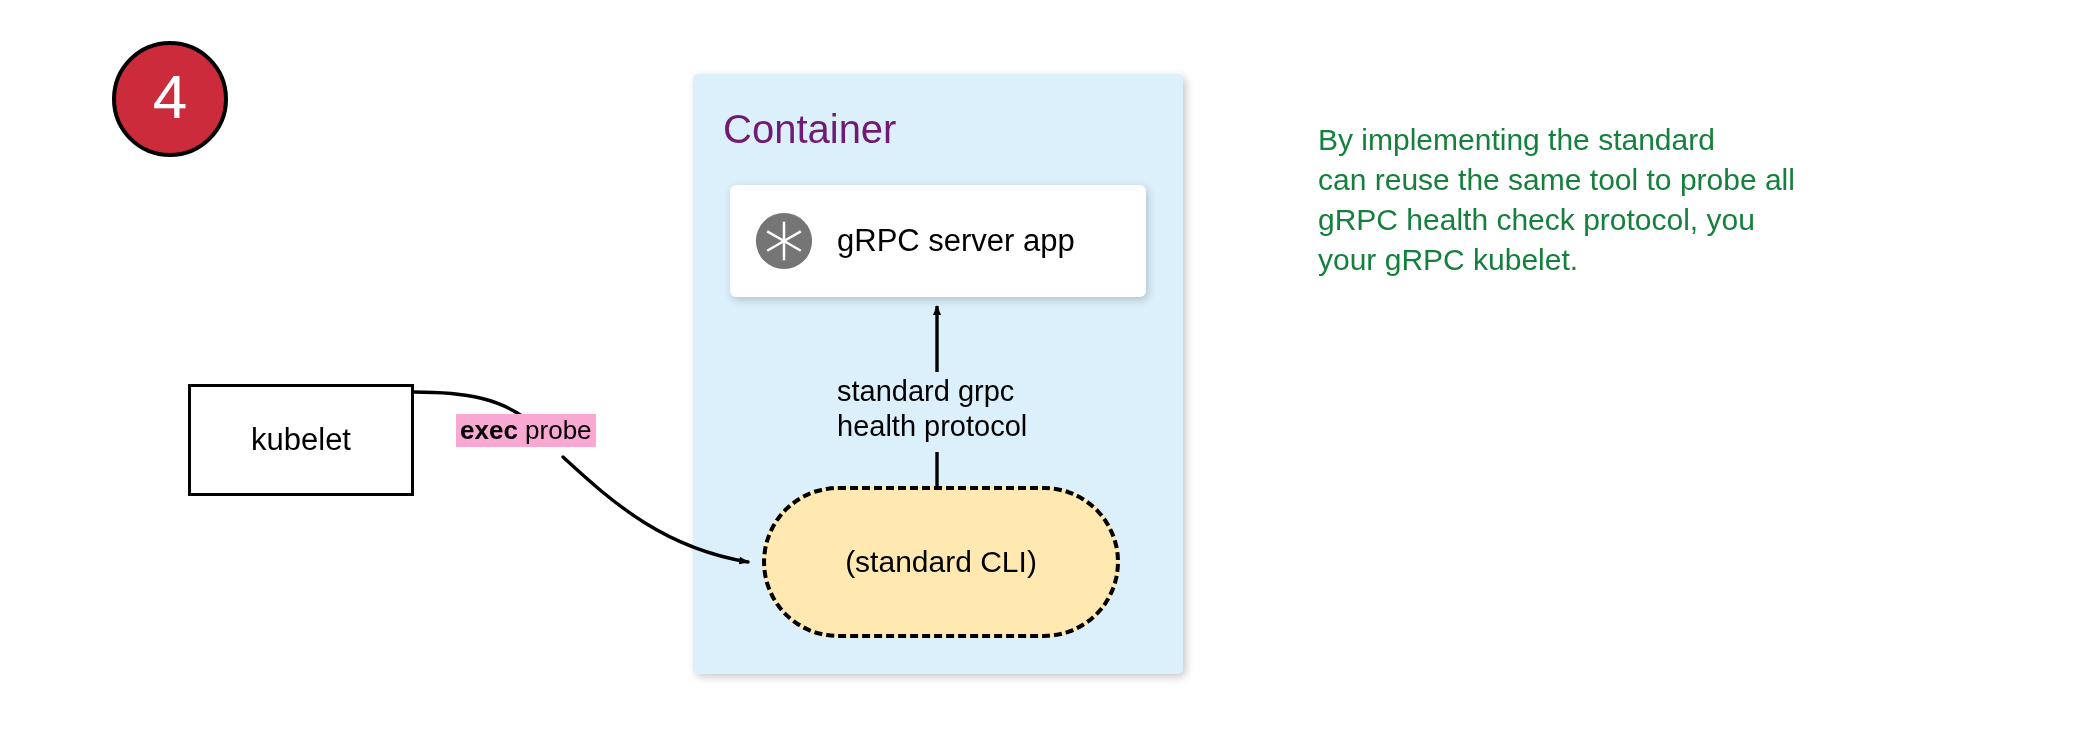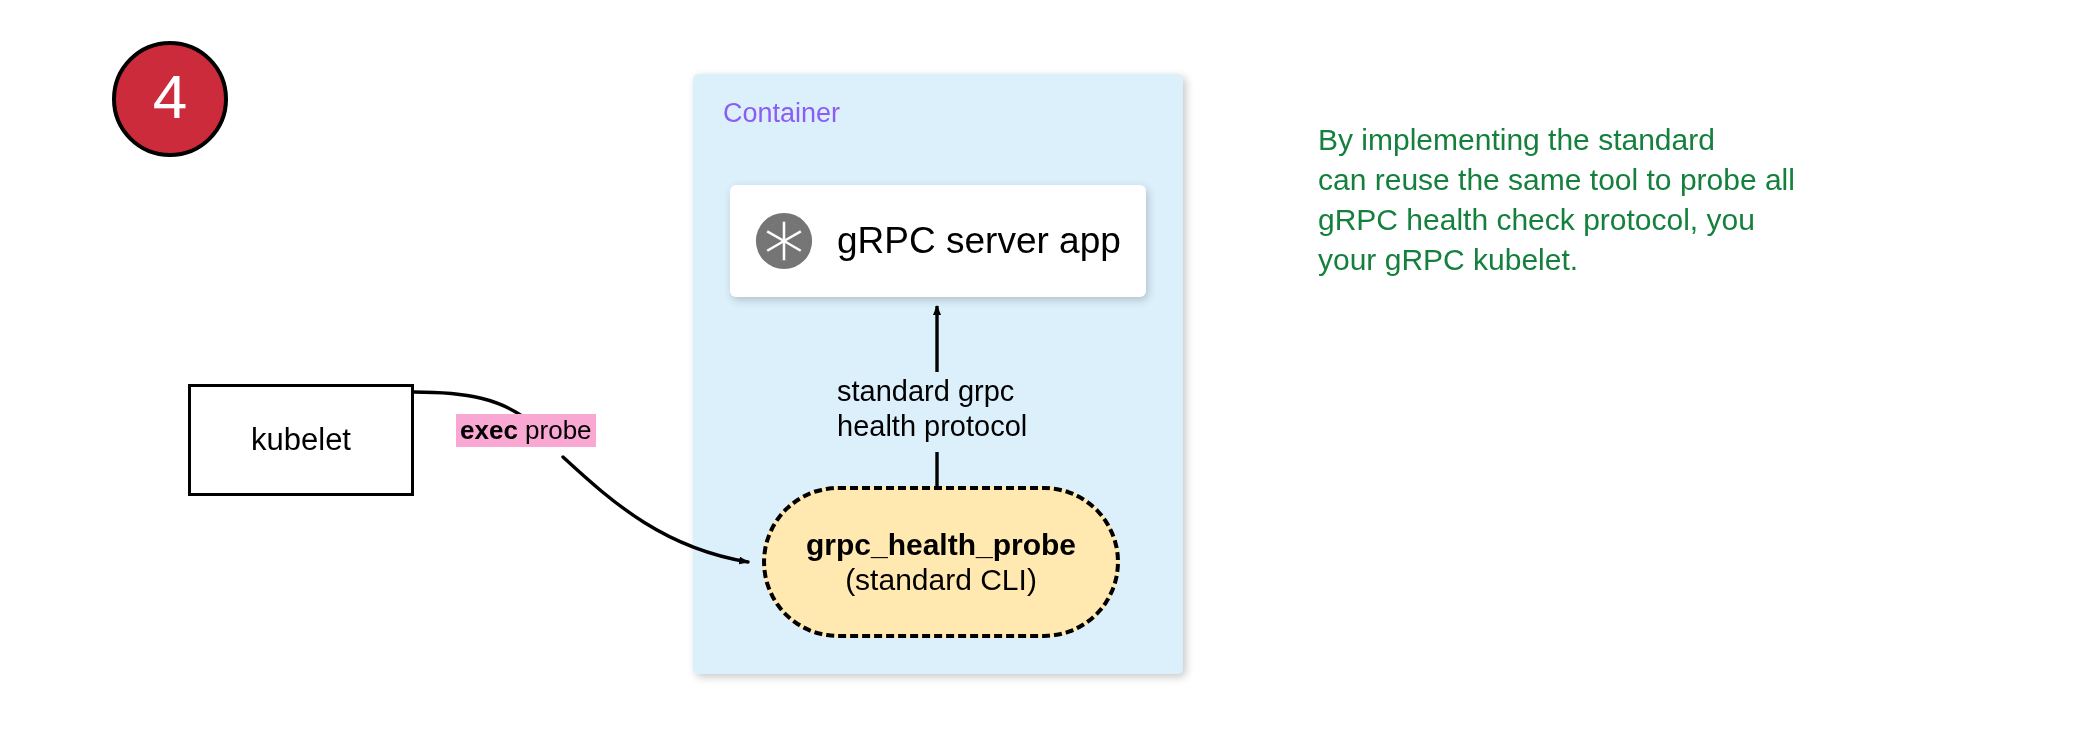--- a/index.html
+++ b/index.html
@@ -50,24 +50,24 @@
     top: 74px;
     width: 490px;
     height: 600px;
     background: #DCF0FC;
     border-radius: 5px;
     box-shadow: 3px 3px 9px rgba(0,0,0,0.22);
   }
   .container-label {
     position: absolute;
     left: 30px;
-    top: 25px;
-    font-size: 27px;
-    line-height: 1.1;
-    color: #8b5cf6;
+    top: 33px;
+    font-size: 40px;
+    line-height: 1.1;
+    color: #701a75;
     white-space: nowrap;
   }
 
   
   .app-card {
     position: absolute;
     left: 730px;
     top: 185px;
     width: 416px;
     height: 112px;
@@ -79,21 +79,21 @@
   }
   .app-card-icon {
     margin-left: 23px;
     width: 62px;
     height: 62px;
     flex: 0 0 auto;
     display: block;
   }
   .app-card-label {
     margin-left: 22px;
-    font-size: 37px;
+    font-size: 31px;
     line-height: 1.1;
     color: #000000;
     white-space: nowrap;
   }
 
   
   .kubelet-box {
     position: absolute;
     left: 188px;
     top: 336px;
@@ -227,21 +227,20 @@
       <circle cx="32" cy="32" r="20.5" fill="none" stroke="#757575" stroke-width="1"></circle>
     </svg>
     <span class="app-card-label">gRPC server app</span>
   </div>
 
   <div class="kubelet-box">
     <span class="kubelet-label">kubelet</span>
   </div>
 
   <div class="probe-box">
-    <span class="probe-title">grpc_health_probe</span>
     <span class="probe-sub">(standard CLI)</span>
   </div>
 
   <svg class="connectors">
     <defs>
       <marker id="arrowhead" markerWidth="10" markerHeight="8" refX="9" refY="4" orient="auto" markerUnits="userSpaceOnUse">
         <polygon points="0,0 10,4 0,8" fill="#000000"></polygon>
       </marker>
     </defs>
 

